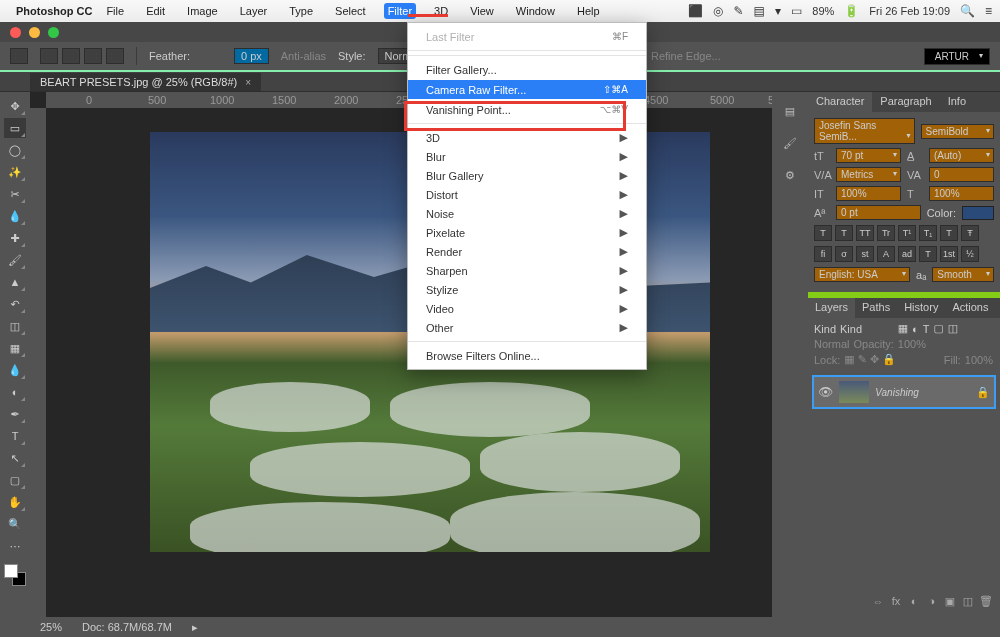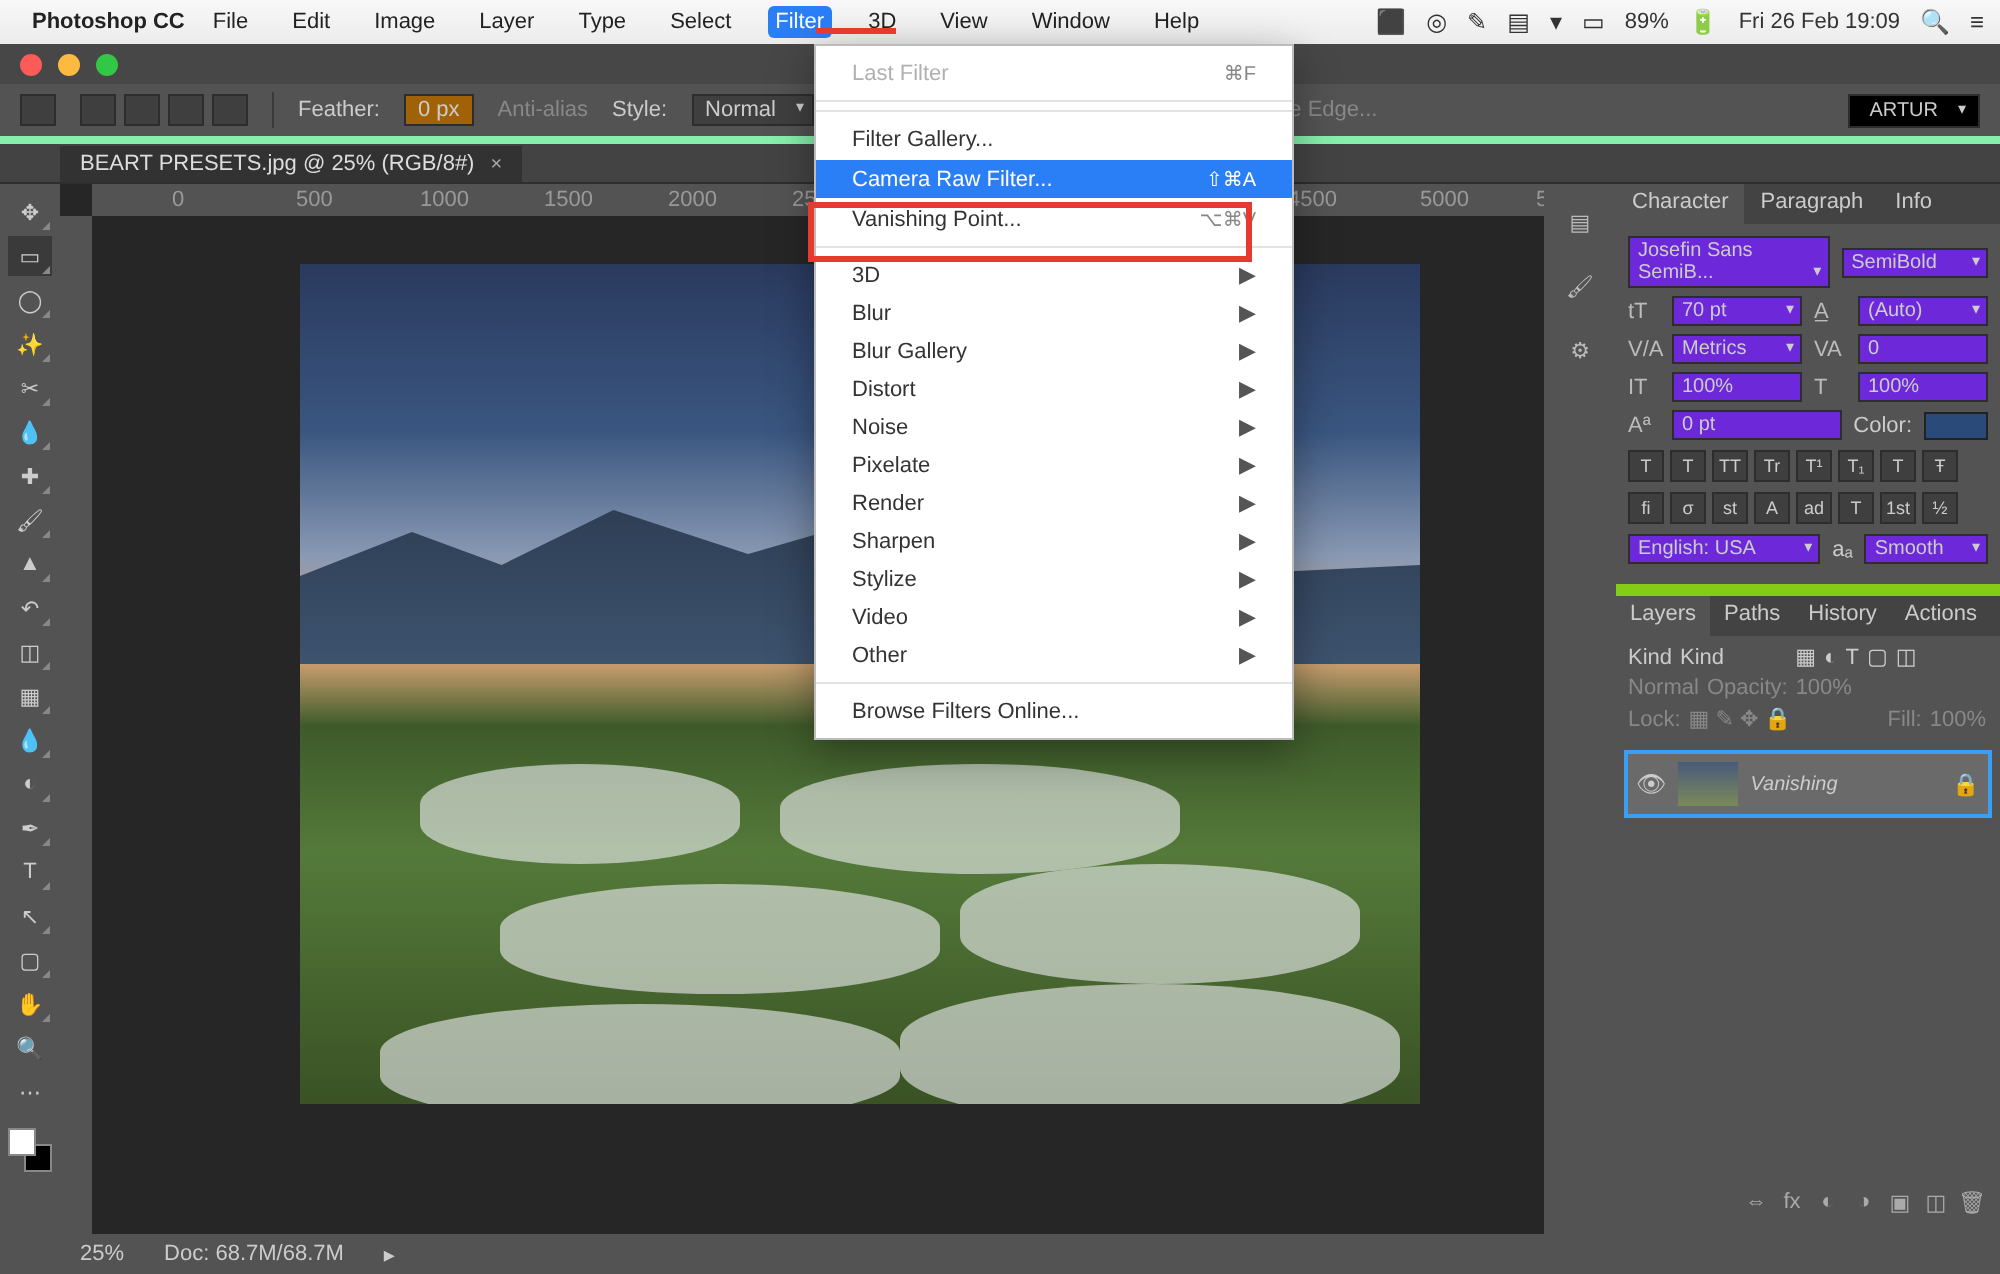--- a/index.html
+++ b/index.html
@@ -13,25 +13,25 @@
 .macbar .mitem.active { background: #2a7ef6; color: #fff; }
 .macbar .right { margin-left: auto; display: flex; gap: 10px; align-items: center; color: #333; }
 .macbar .right .ico { font-size: 12px; }
 
 
 .winchrome { height: 20px; background: #474747; display: flex; align-items: center; padding-left: 10px; gap: 8px; }
 .tl { width:11px; height:11px; border-radius:50%; }
 .tl.r{background:#fc5b57;} .tl.y{background:#fcbb40;} .tl.g{background:#33c748;}
 
 
-.optbar { height: 30px; background: #535353; border-bottom: 4px solid #86efac; display: flex; align-items: center; padding: 0 10px; color: #ccc; gap: 12px; font-size: 10px; }
+.optbar { height: 30px; background: #535353; border-bottom: 2px solid #86efac; display: flex; align-items: center; padding: 0 10px; color: #ccc; gap: 12px; font-size: 10px; }
 .optbar .group { display:flex; gap:4px; }
 .optbar .ibox { width:18px; height:16px; background:#3f3f3f; border:1px solid #2d2d2d; }
 .optbar .sep { width:1px; height:18px; background:#3a3a3a; }
-.optbar .val { background:#a16207; padding:1px 6px; border:1px solid #2d2d2d; }
+.optbar .val { background:#0369a1; padding:1px 6px; border:1px solid #2d2d2d;margin-left:32px; }
 .optbar .sel { background:#3f3f3f; padding:1px 18px 1px 6px; border:1px solid #2d2d2d; position:relative; }
 .optbar .sel::after { content:"▾"; position:absolute; right:4px; font-size:8px; }
 .optbar .ws { margin-left:auto; background:#000000; padding:2px 20px 2px 10px; border:1px solid #2d2d2d; position:relative; font-size: 10px; }
 .optbar .ws::after { content:"▾"; position:absolute; right:6px; font-size:8px; }
 
 
 .doctab { height: 20px; background: #434343; display: flex; align-items: center; padding-left: 30px; color:#ddd; border-bottom: 1px solid #2e2e2e;}
 .doctab .tab { background:#323232; padding:3px 10px; font-size:10px; position:relative; }
 .doctab .tab .x { margin-left:8px; color:#aaa; font-size:10px;}
 
@@ -59,21 +59,21 @@
 .rightcol .ric { width:22px; height:18px; display:flex; align-items:center; justify-content:center; }
 
 
 .rpanels { width:192px; background:#535353; display:flex; flex-direction:column; color:#ccc; }
 .ptabs { display:flex; background:#434343; height:20px; font-size:10px; }
 .ptabs div { padding:3px 8px; }
 .ptabs .act { background:#535353; }
 .charpanel { padding:6px; font-size:10px; }
 .row { display:flex; align-items:center; gap:6px; margin-bottom:4px; }
 .row .lbl { color:#bbb; width:16px; }
-.row .fld { background:#6d28d9; border:1px solid #2d2d2d; padding:1px 4px; flex:1; position:relative; font-size:10px; }
+.row .fld { background:#a16207; border:1px solid #2d2d2d; padding:1px 4px; flex:1; position:relative; font-size:10px; }
 .row .fld.dd::after { content:"▾"; position:absolute; right:3px; font-size:8px; }
 .buttons { display:flex; gap:3px; margin:5px 0; }
 .buttons span { background:#3f3f3f; border:1px solid #2d2d2d; width:18px; height:16px; font-size:9px; display:flex; align-items:center; justify-content:center; }
 
 .lpanel { border-top:6px solid #84cc16; }
 .ltabs { display:flex; background:#434343; height:20px; font-size:10px; }
 .ltabs div { padding:3px 7px; }
 .ltabs .act { background:#535353; }
 .lcontrols { padding:4px 6px; font-size:10px; }
 .lrow { display:flex; align-items:center; gap:4px; margin-bottom:3px; }

